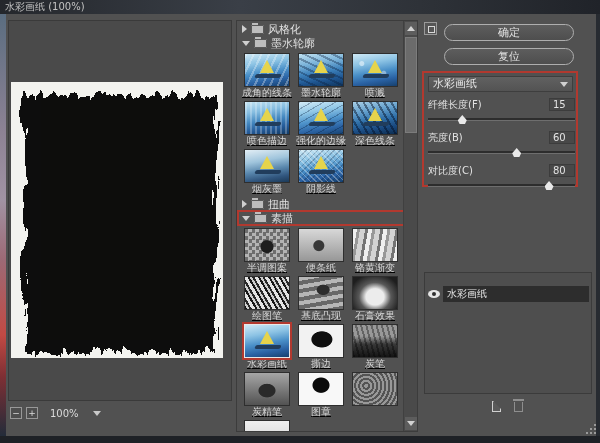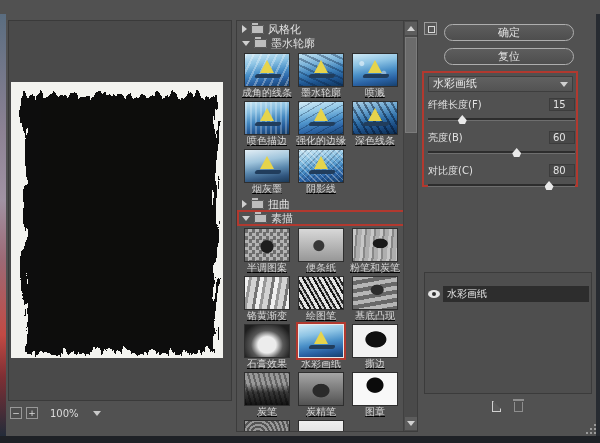--- a/index.html
+++ b/index.html
@@ -150,20 +150,23 @@
 
   .resize-grip { position:absolute; left:586px; top:424px; width:10px; height:10px; }
   .resize-grip::after { content:''; position:absolute; left:8px; top:0; width:2px; height:2px; background:#9a9a9a;
     box-shadow:-4px 4px 0 #9a9a9a,0 4px 0 #9a9a9a,-8px 8px 0 #9a9a9a,-4px 8px 0 #9a9a9a,0 8px 0 #9a9a9a; }
 </style>
 </head>
 <body>
 
 <div class="window">
 
+  <div class="titlebar">
+    <span>水彩画纸 (100%)</span>
+  </div>
 
   <div class="desktop-sliver"></div>
   <div class="right-frame"></div>
 
   <div class="preview-pane">
     <div class="paper">
       <svg width="212" height="276" viewBox="0 0 212 276" preserveAspectRatio="none">
         <defs>
           <filter id="rough" x="-20%" y="-20%" width="140%" height="140%">
             <feTurbulence type="turbulence" baseFrequency="0.12 0.02" numOctaves="3" seed="8" result="n"></feTurbulence>
@@ -243,24 +246,20 @@
         <div class="thumb-grid">
           <div class="thumb-cell">
             <div class="thumb tex-halftone"></div>
             <div class="thumb-label">半调图案</div>
           </div>
           <div class="thumb-cell">
             <div class="thumb tex-notepaper"></div>
             <div class="thumb-label">便条纸</div>
           </div>
           <div class="thumb-cell">
-            <div class="thumb tex-chalk"></div>
-            <div class="thumb-label">粉笔和炭笔</div>
-          </div>
-          <div class="thumb-cell">
             <div class="thumb tex-chrome"></div>
             <div class="thumb-label">铬黄渐变</div>
           </div>
           <div class="thumb-cell">
             <div class="thumb tex-pen"></div>
             <div class="thumb-label">绘图笔</div>
           </div>
           <div class="thumb-cell">
             <div class="thumb tex-basrelief"></div>
             <div class="thumb-label">基底凸现</div>

